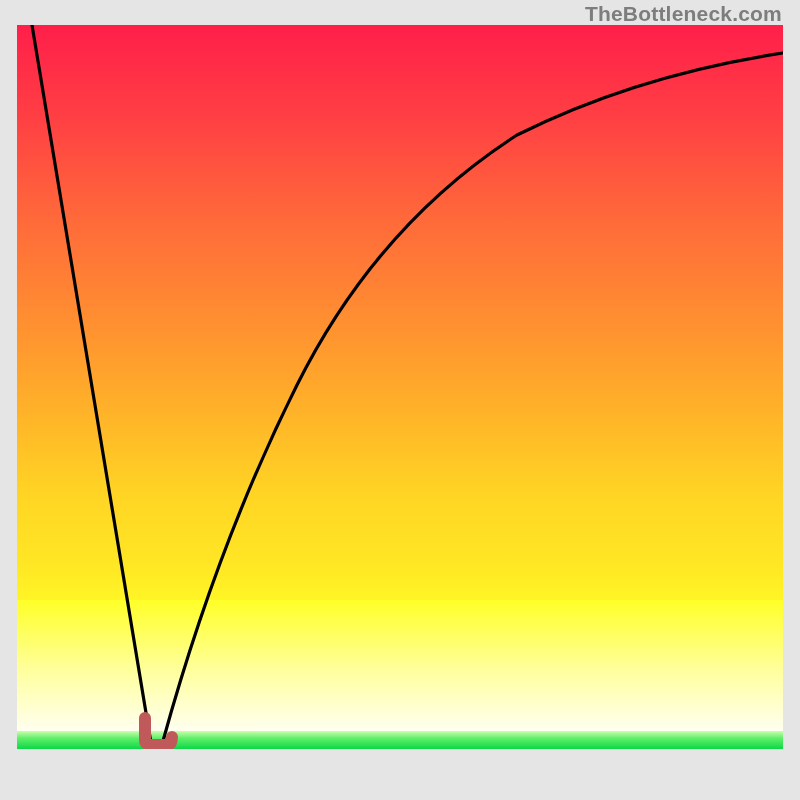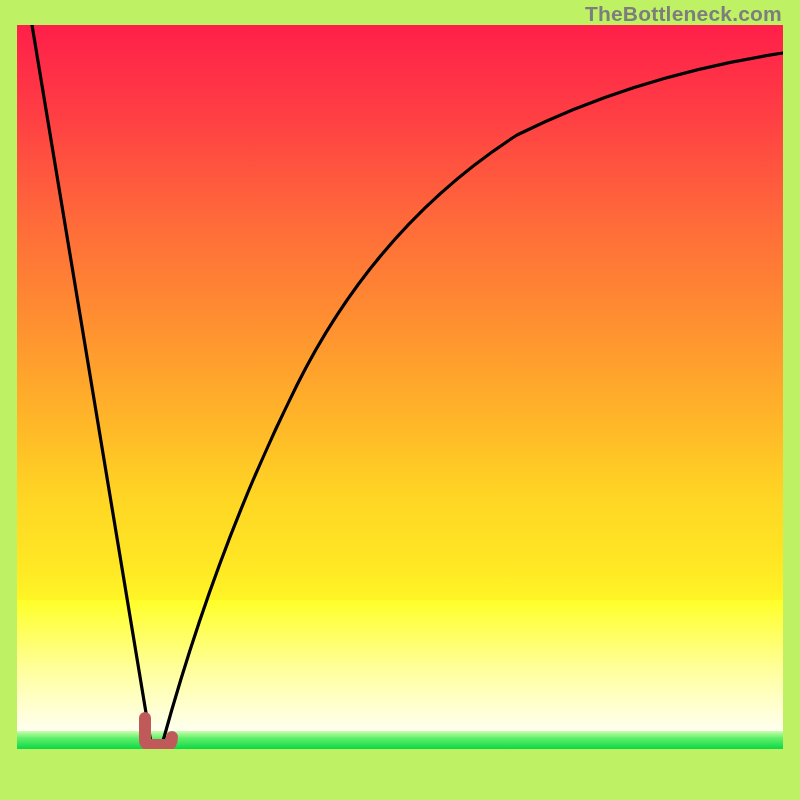--- a/index.html
+++ b/index.html
@@ -10,21 +10,21 @@
     background: #000;
     overflow: hidden;
     font-family: Arial, Helvetica, sans-serif;
   }
   .frame {
     position: absolute;
     left: 0;
     top: 0;
     width: 800px;
     height: 800px;
-    background: #bef264;
+    background: #e5e5e5;
   }
   .glyph-green {
     position: absolute;
     left: 17px;
     top: 731px;
     width: 766px;
     height: 18px;
     opacity: 0.95;
   }
   .glyph-y {

